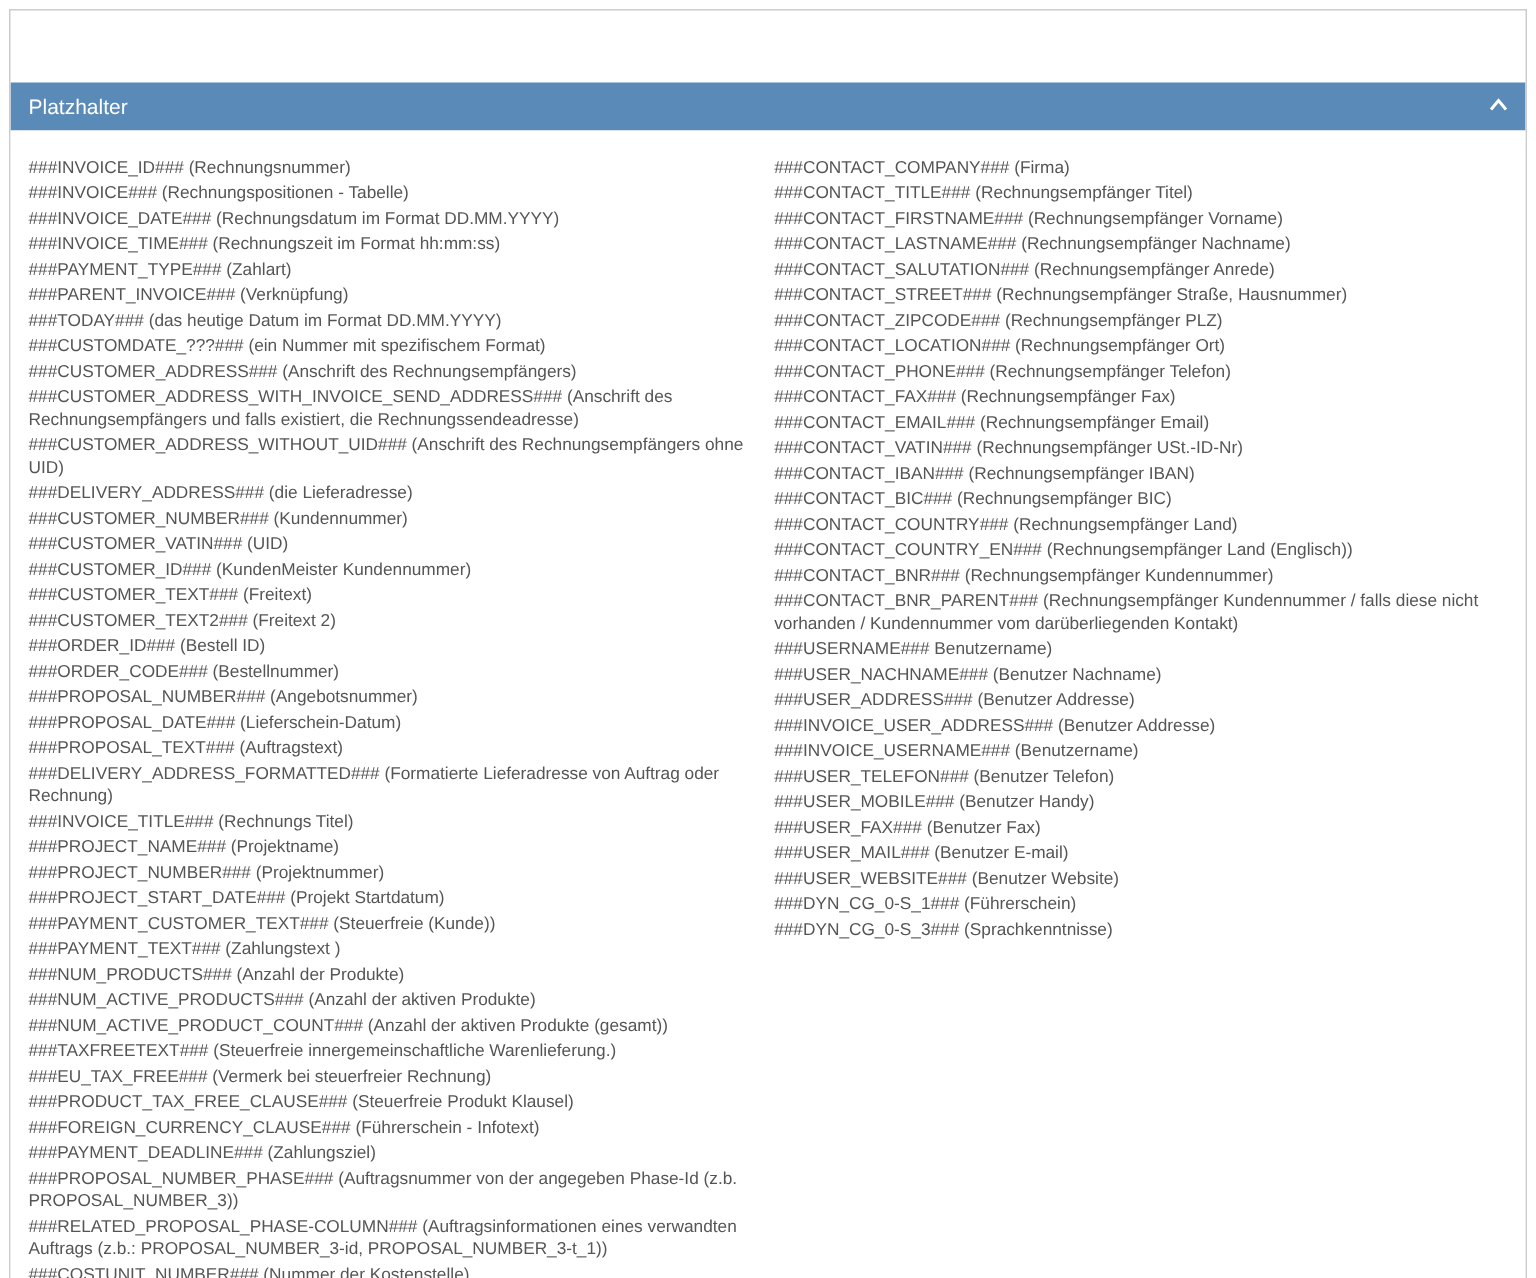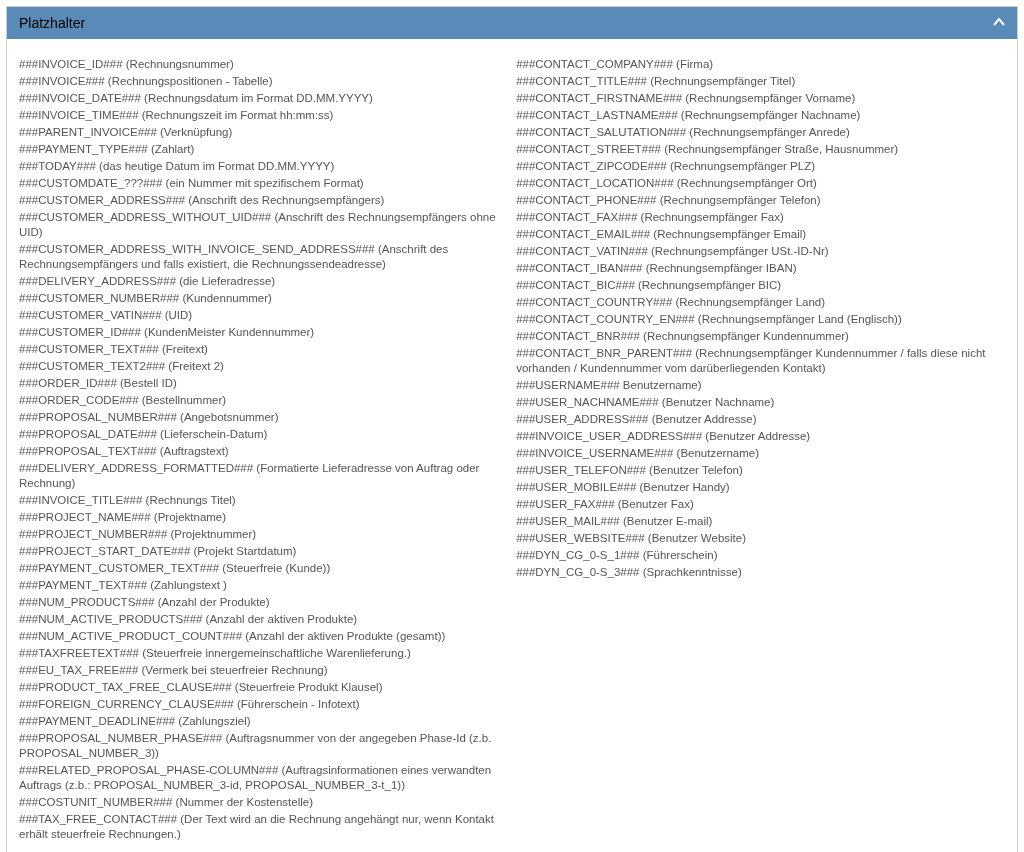--- a/index.html
+++ b/index.html
@@ -10,26 +10,27 @@
     font-size: 12px;
     color: #555;
   }
   .panel {
     border: 1px solid #ccc;
     width: 1012px;
     overflow: hidden;
   }
   .panel-header {
     background: #5a8bb8;
-    color: #000000;
+    color: #ffffff;
     padding: 8px 12px;
     display: flex;
     justify-content: space-between;
     align-items: center;
     font-size: 14px;
+    margin-top: 48px;
   }
   .panel-header .chevron {
     cursor: pointer;
     font-size: 12px;
     font-weight: bold;
   }
   .panel-body {
     padding: 18px 12px 14px 12px;
     background: #ffffff;
     display: flex;
@@ -61,27 +62,27 @@
         <path d="M1 8 L6 2 L11 8" fill="none" stroke="#ffffff" stroke-width="2"></path>
       </svg>
     </span>
   </div>
   <div class="panel-body">
     <div class="col" id="col-left">
         <div class="ph-line">###INVOICE_ID### (Rechnungsnummer)</div>
         <div class="ph-line">###INVOICE### (Rechnungspositionen - Tabelle)</div>
         <div class="ph-line">###INVOICE_DATE### (Rechnungsdatum im Format DD.MM.YYYY)</div>
         <div class="ph-line">###INVOICE_TIME### (Rechnungszeit im Format hh:mm:ss)</div>
+        <div class="ph-line">###PAYMENT_TYPE### (Zahlart)</div>
         <div class="ph-line">###PARENT_INVOICE### (Verknüpfung)</div>
-        <div class="ph-line">###PAYMENT_TYPE### (Zahlart)</div>
         <div class="ph-line">###TODAY### (das heutige Datum im Format DD.MM.YYYY)</div>
         <div class="ph-line">###CUSTOMDATE_???### (ein Nummer mit spezifischem Format)</div>
         <div class="ph-line">###CUSTOMER_ADDRESS### (Anschrift des Rechnungsempfängers)</div>
+        <div class="ph-line">###CUSTOMER_ADDRESS_WITH_INVOICE_SEND_ADDRESS### (Anschrift des Rechnungsempfängers und falls existiert, die Rechnungssendeadresse)</div>
         <div class="ph-line">###CUSTOMER_ADDRESS_WITHOUT_UID### (Anschrift des Rechnungsempfängers ohne UID)</div>
-        <div class="ph-line">###CUSTOMER_ADDRESS_WITH_INVOICE_SEND_ADDRESS### (Anschrift des Rechnungsempfängers und falls existiert, die Rechnungssendeadresse)</div>
         <div class="ph-line">###DELIVERY_ADDRESS### (die Lieferadresse)</div>
         <div class="ph-line">###CUSTOMER_NUMBER### (Kundennummer)</div>
         <div class="ph-line">###CUSTOMER_VATIN### (UID)</div>
         <div class="ph-line">###CUSTOMER_ID### (KundenMeister Kundennummer)</div>
         <div class="ph-line">###CUSTOMER_TEXT### (Freitext)</div>
         <div class="ph-line">###CUSTOMER_TEXT2### (Freitext 2)</div>
         <div class="ph-line">###ORDER_ID### (Bestell ID)</div>
         <div class="ph-line">###ORDER_CODE### (Bestellnummer)</div>
         <div class="ph-line">###PROPOSAL_NUMBER### (Angebotsnummer)</div>
         <div class="ph-line">###PROPOSAL_DATE### (Lieferschein-Datum)</div>

